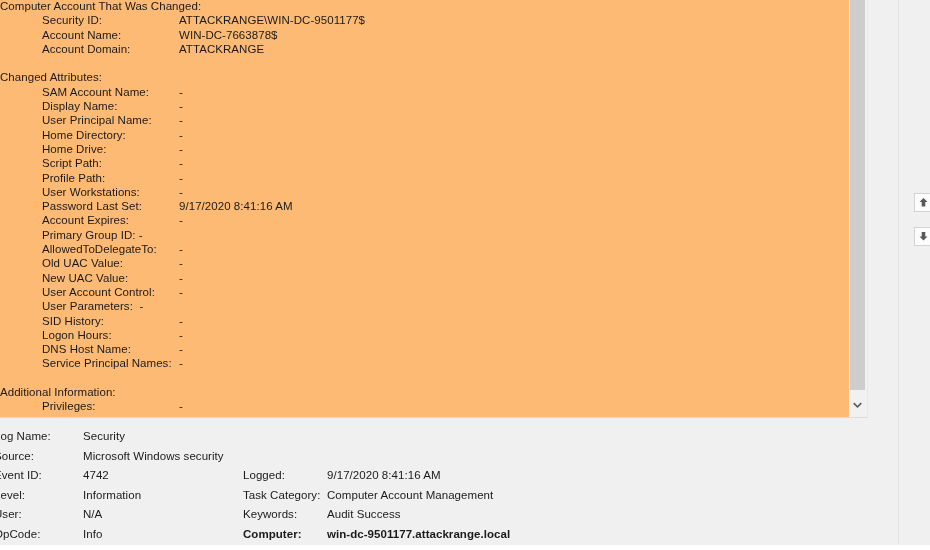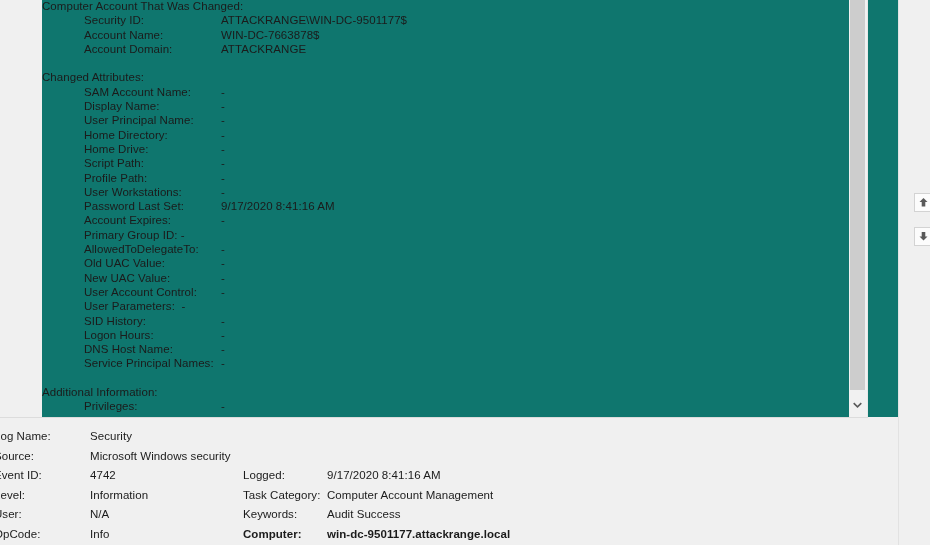--- a/index.html
+++ b/index.html
@@ -20,23 +20,22 @@
     overflow: hidden;
   }
 
   
   #desc-pane {
     position: absolute;
     left: 0;
     top: 0;
     width: 868px;
     height: 417px;
-    background: #0f766e;
+    background: #fdba74;
     overflow: hidden;
-    margin-left: 42px;
   }
 
   #desc-text {
     position: absolute;
     left: -3px;
     top: -1px;
     width: 860px;
     font-size: 11.5px;
     line-height: 14.3px;
     color: #1b1b1b;
@@ -132,21 +131,21 @@
   .det-row {
     position: absolute;
     height: 18px;
     line-height: 18px;
     white-space: nowrap;
   }
   .det-label { position: absolute; left: 0; top: 0; }
   .det-value { position: absolute; top: 0; }
 
   .col-left  { left: -6px;  width: 240px; }
-  .col-left  .det-value { left: 96px; }
+  .col-left  .det-value { left: 89px; }
   .col-right { left: 243px; width: 420px; padding-left: 48px; }
   .col-right .det-value { left: 84px; }
 
   
   #right-divider {
     position: absolute;
     left: 898px;
     top: 0;
     width: 1px;
     height: 545px;

